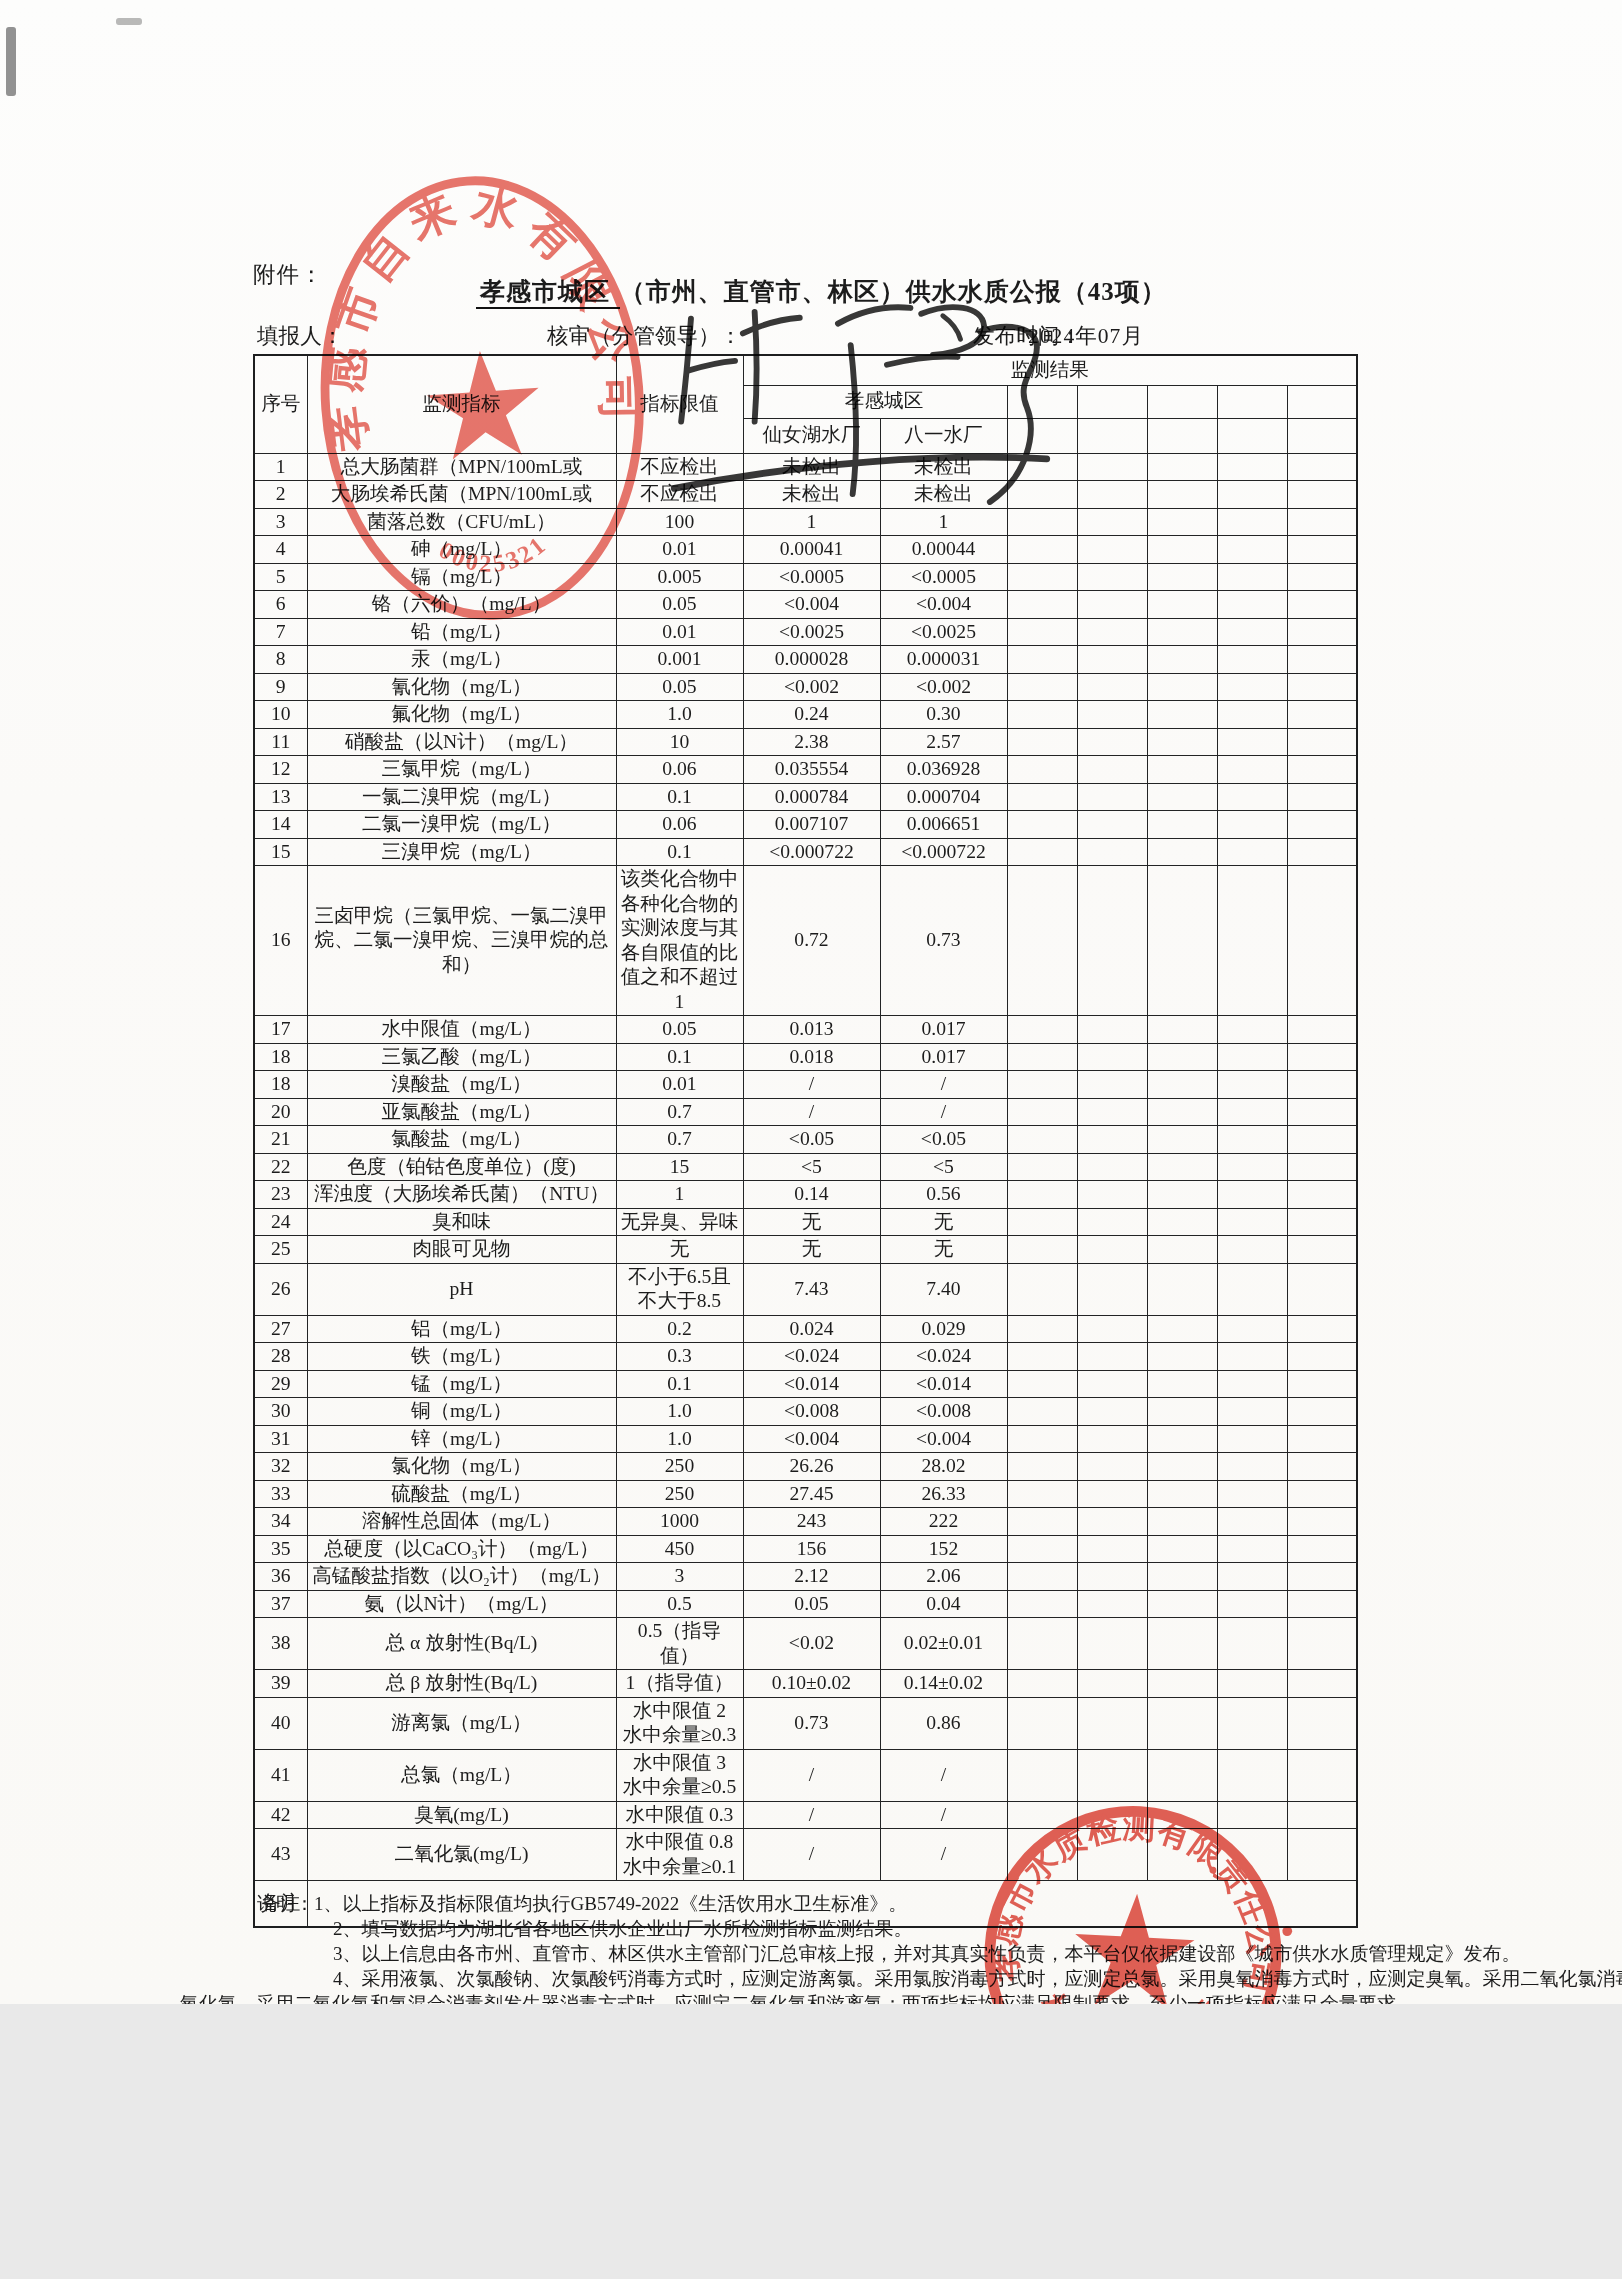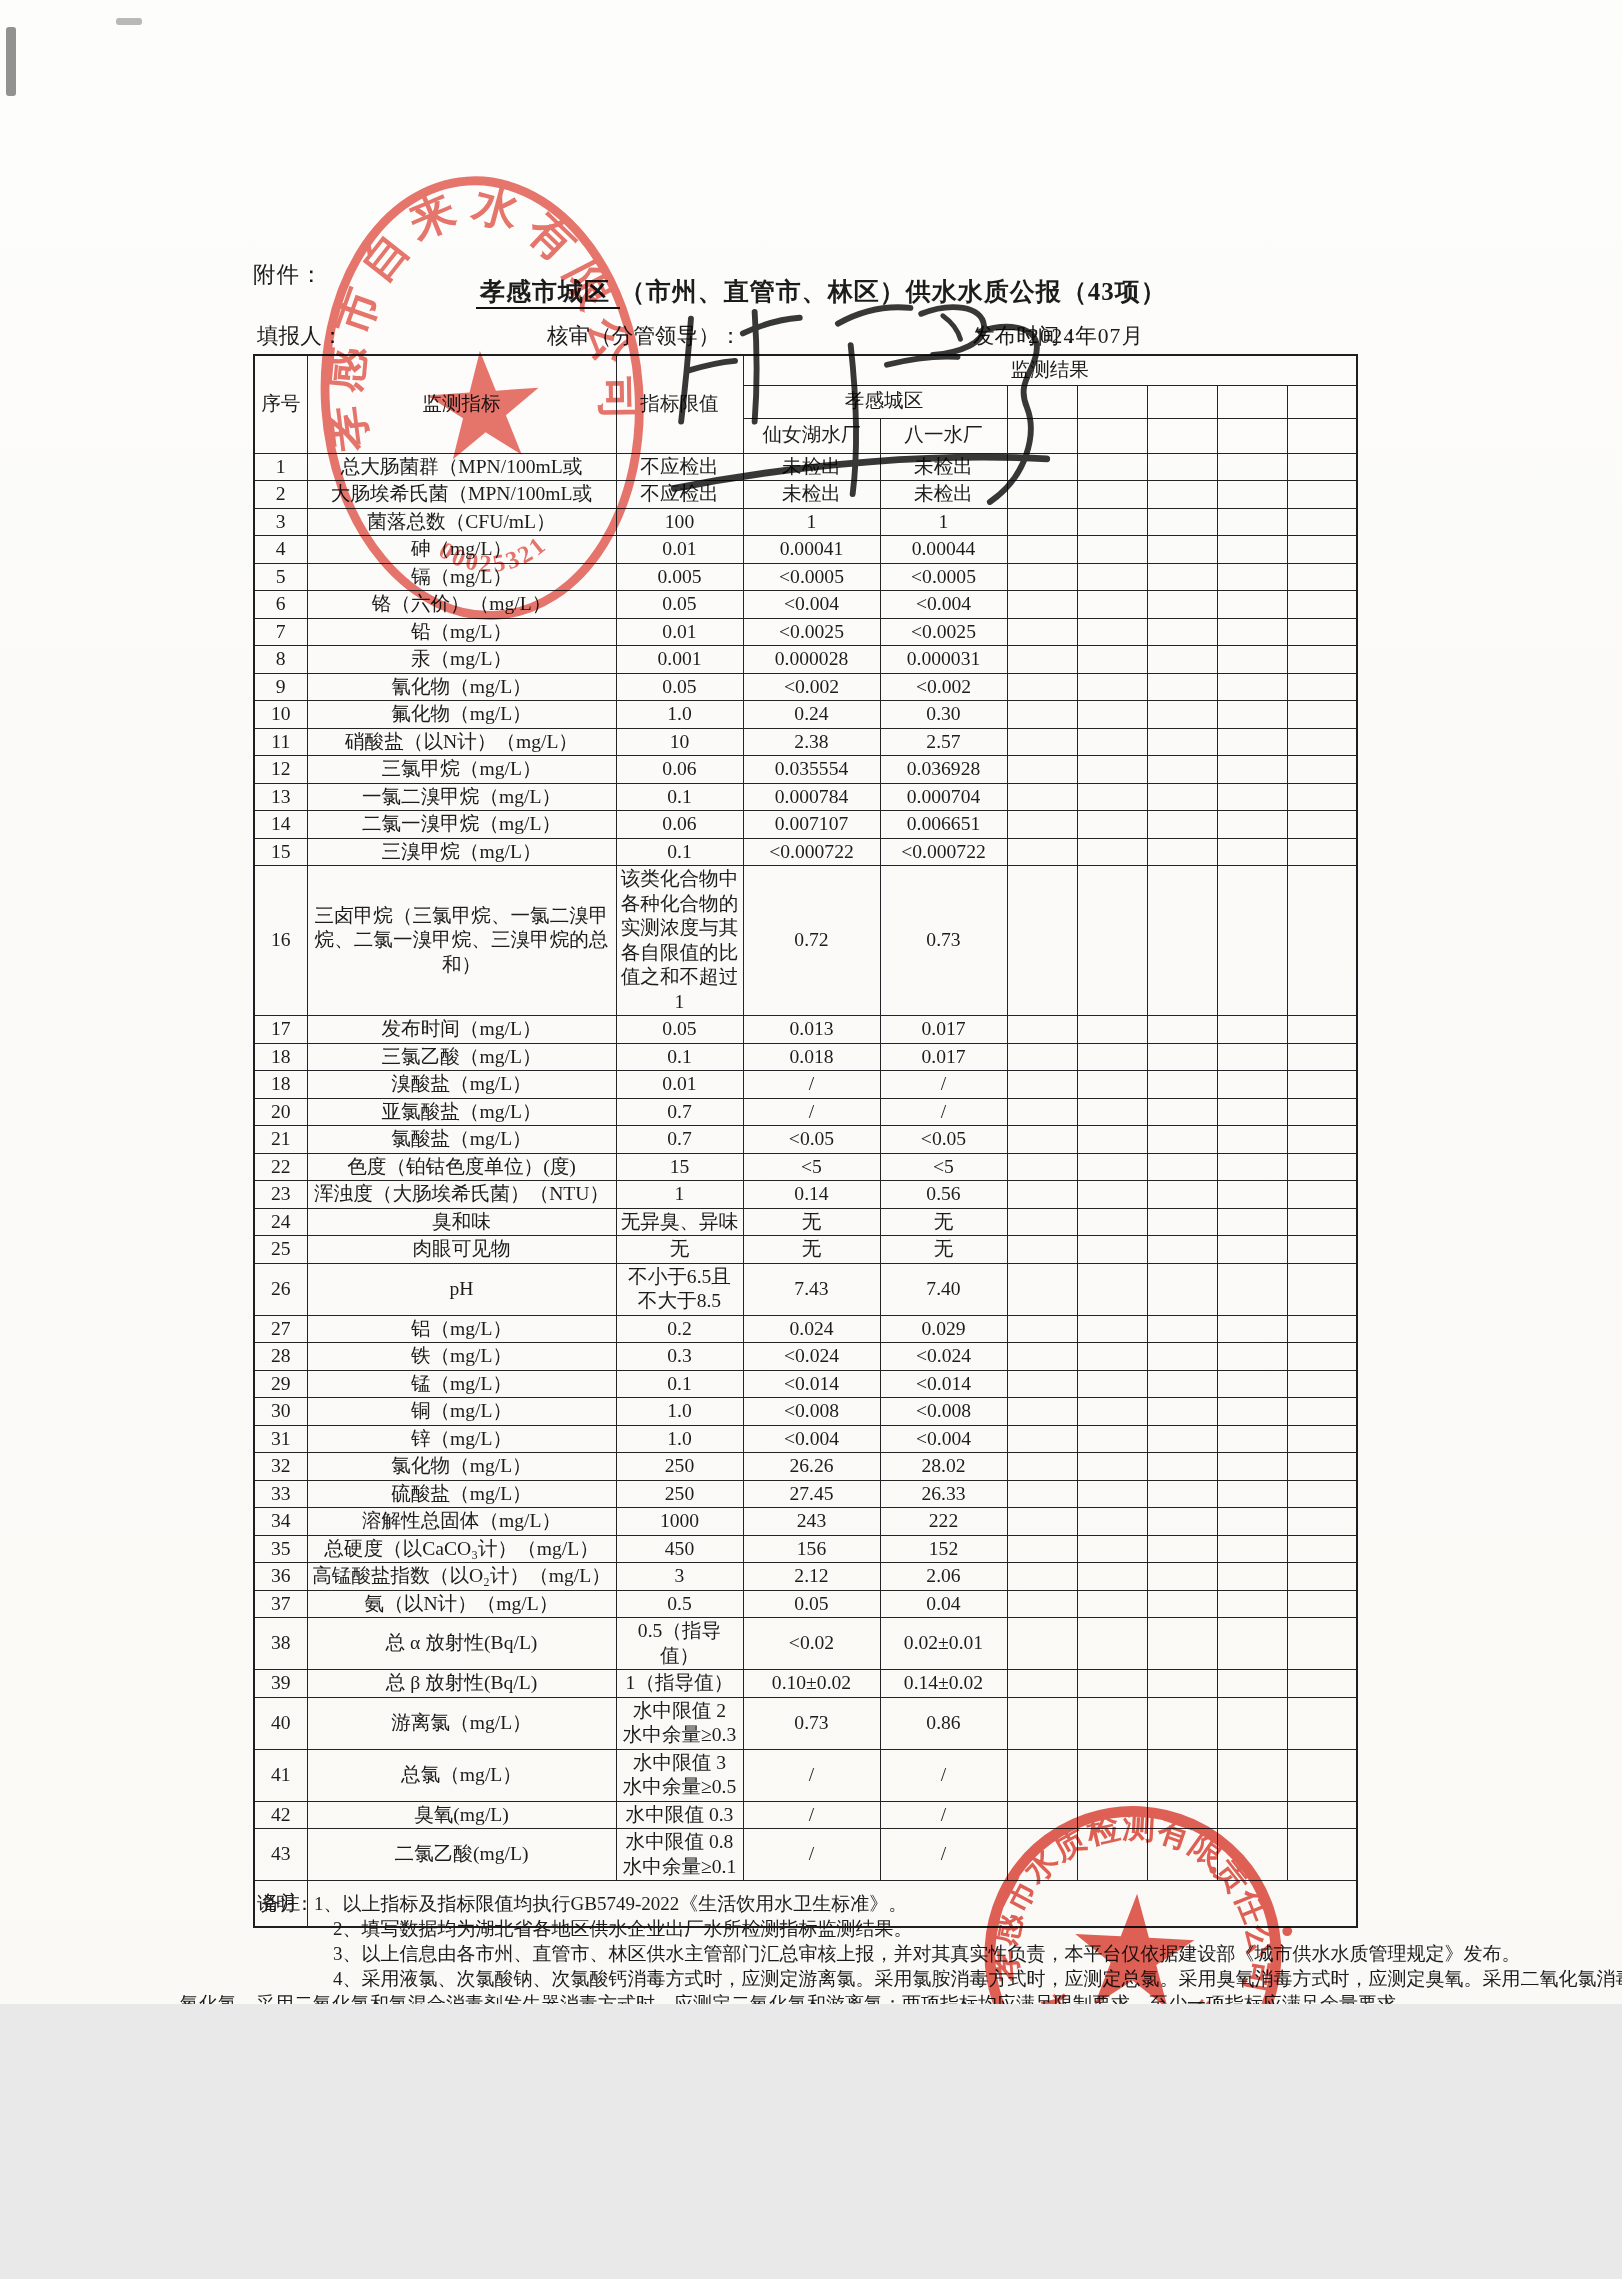--- a/index.html
+++ b/index.html
@@ -280,21 +280,21 @@
           <td class="val">0.72</td>
           <td class="val">0.73</td>
           <td></td>
           <td></td>
           <td></td>
           <td></td>
           <td></td>
         </tr>
         <tr class="r">
           <td>17</td>
-          <td class="ind">发布时间（mg/L）</td>
+          <td class="ind">水中限值（mg/L）</td>
           <td class="lim">0.05</td>
           <td class="val">0.013</td>
           <td class="val">0.017</td>
           <td></td>
           <td></td>
           <td></td>
           <td></td>
           <td></td>
         </tr>
         <tr class="r">
@@ -594,21 +594,21 @@
           <td class="val">/</td>
           <td class="val">/</td>
           <td></td>
           <td></td>
           <td></td>
           <td></td>
           <td></td>
         </tr>
         <tr class="r">
           <td>43</td>
-          <td class="ind">二氯乙酸(mg/L)</td>
+          <td class="ind">二氧化氯(mg/L)</td>
           <td class="lim">水中限值 0.8
 水中余量≥0.1</td>
           <td class="val">/</td>
           <td class="val">/</td>
           <td></td>
           <td></td>
           <td></td>
           <td></td>
           <td></td>
         </tr>

